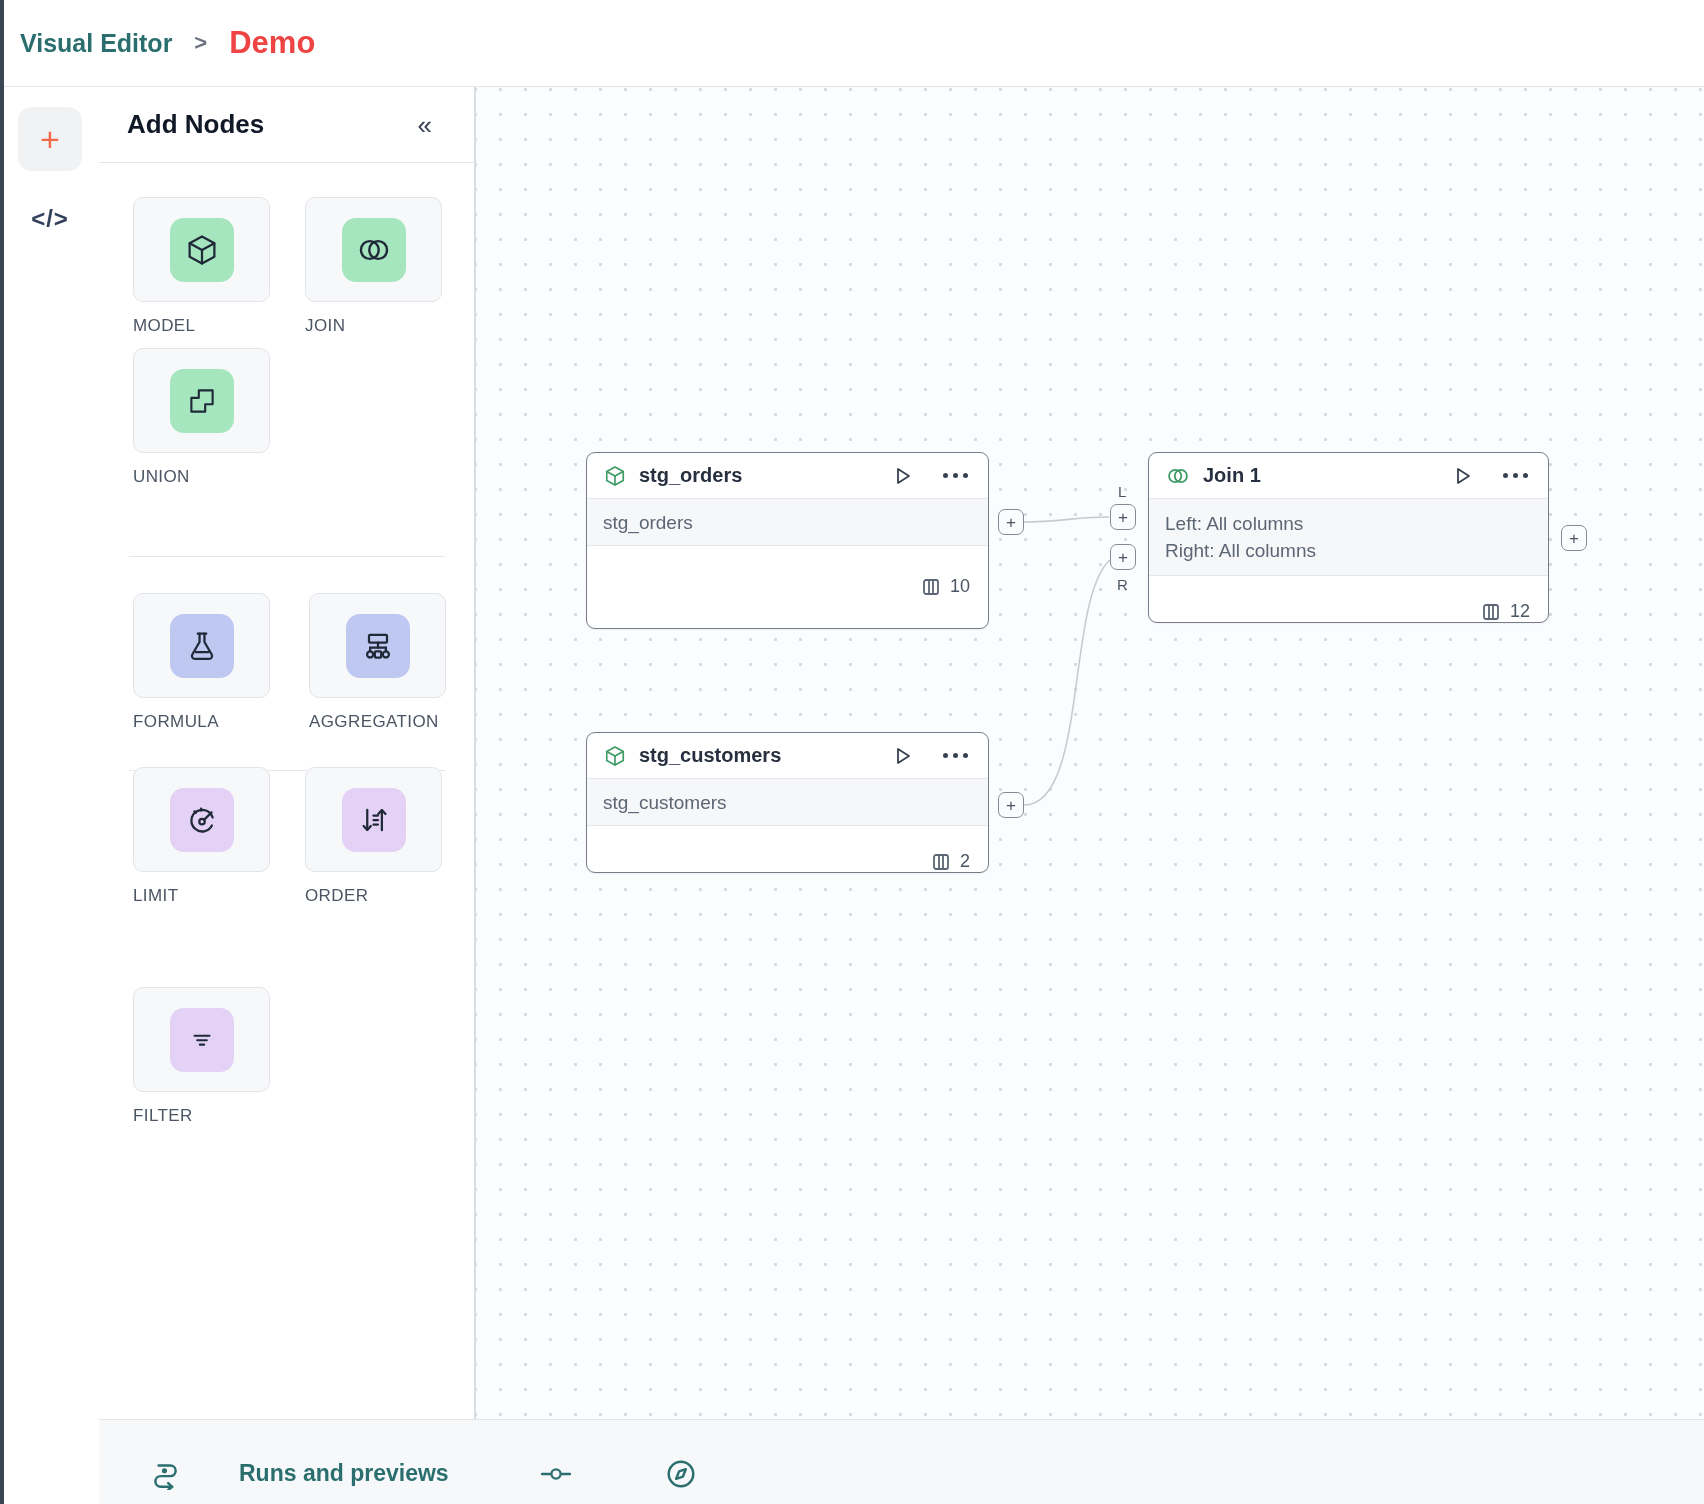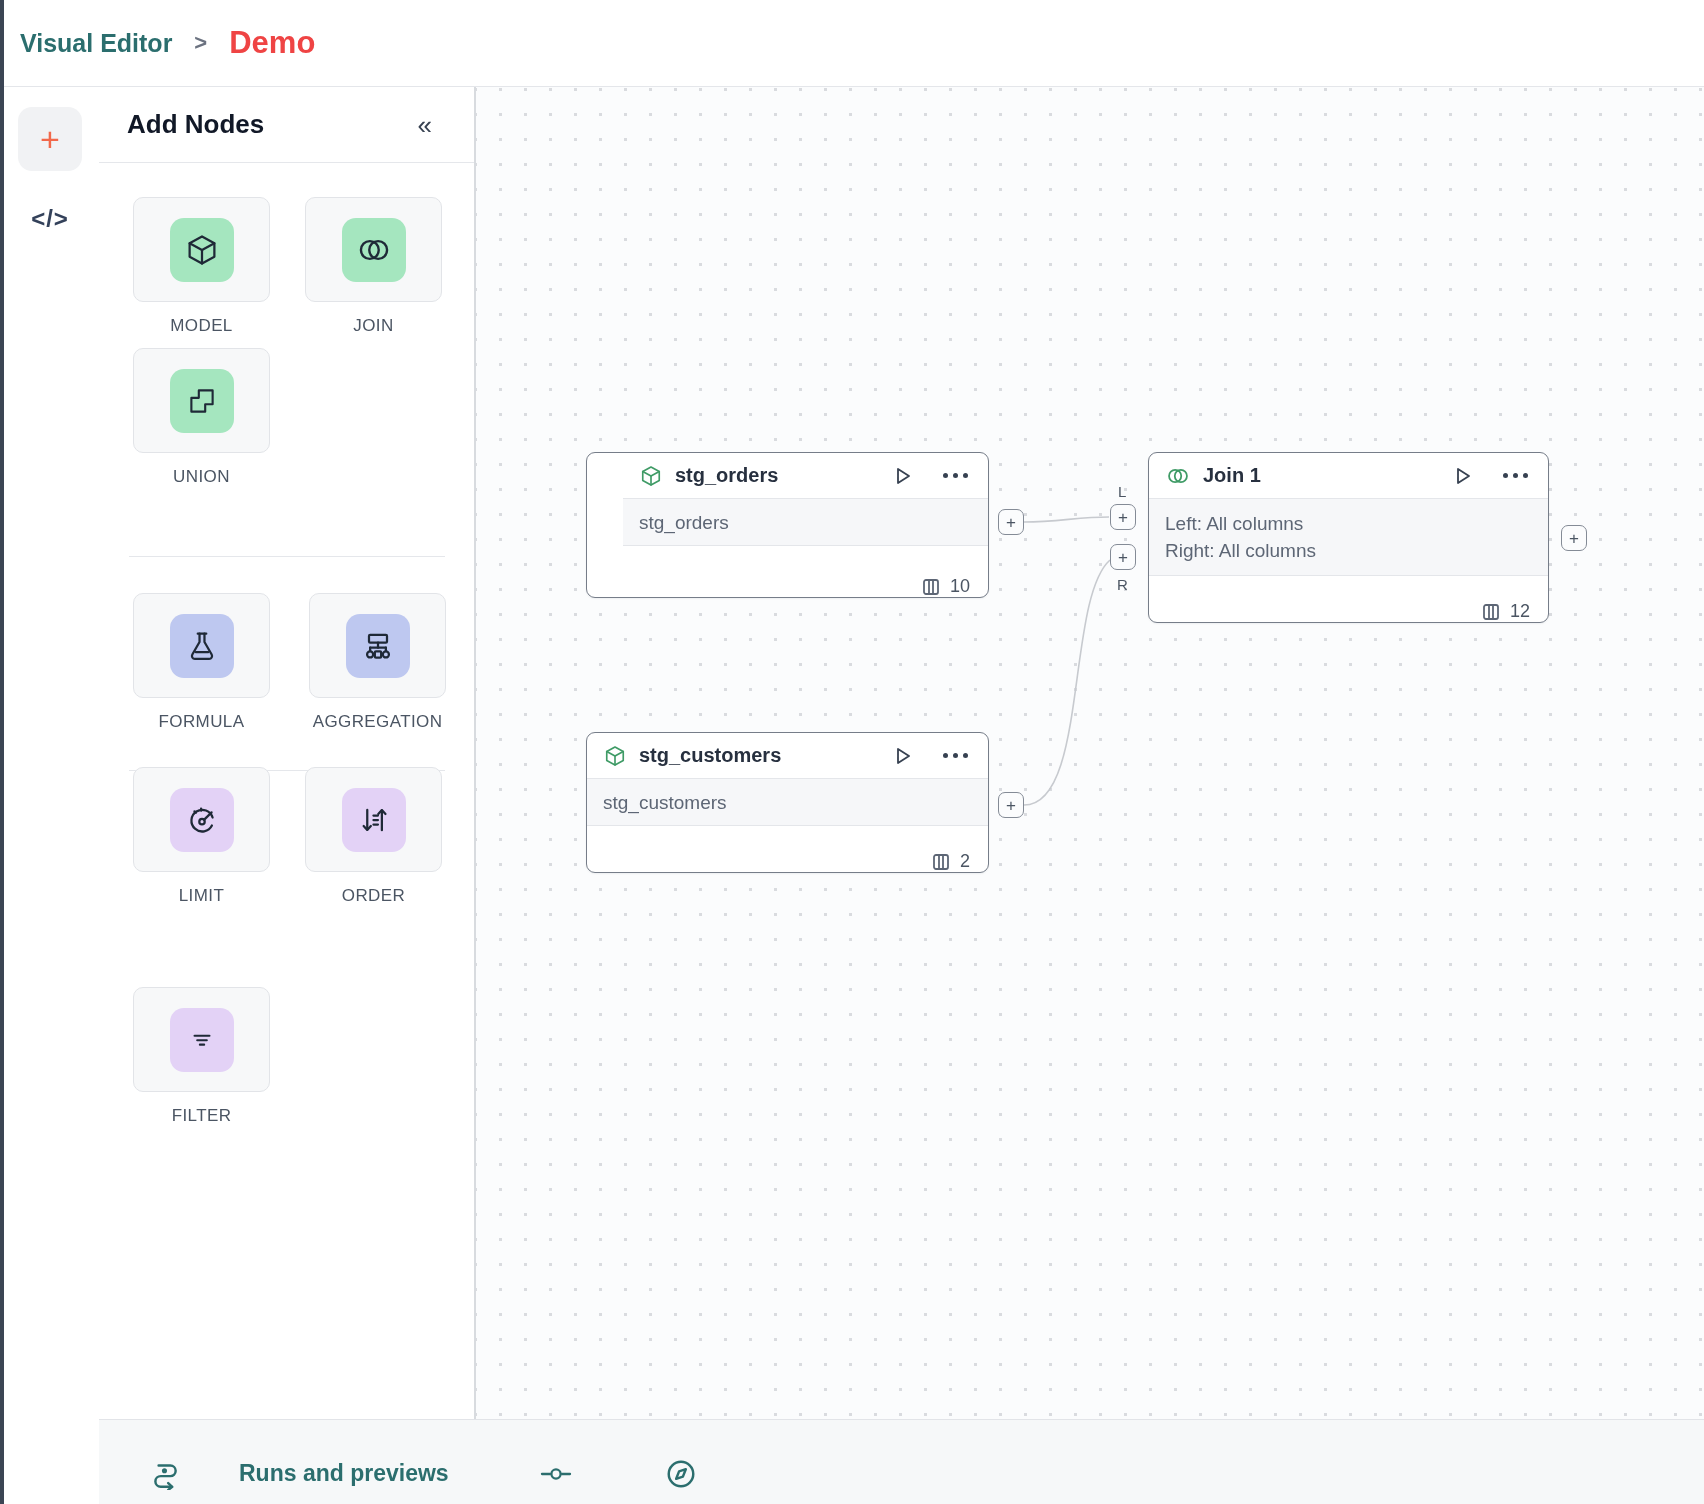--- a/index.html
+++ b/index.html
@@ -20,21 +20,21 @@
   .rail-add-btn { position:absolute; left:14px; top:20px; width:64px; height:64px; background:#f1f2f4; border-radius:14px; display:flex; align-items:center; justify-content:center; color:#f2684a; font-size:34px; font-weight:400; cursor:pointer; }
   .rail-code-btn { position:absolute; left:8px; top:112px; width:76px; height:40px; display:flex; align-items:center; justify-content:center; color:#33415a; font-size:24px; font-weight:bold; letter-spacing:1px; cursor:pointer; }
 
   
   .panel { position:absolute; left:99px; top:87px; width:377px; height:1332px; background:#ffffff; border-right:2px solid #d8dbdf; }
   .panel-header { height:76px; border-bottom:1px solid #e5e7eb; display:flex; align-items:center; justify-content:space-between; padding:0 42px 0 28px; }
   .panel-title { font-size:26px; font-weight:bold; color:#111827; }
   .collapse { font-size:26px; color:#374151; cursor:pointer; line-height:1; }
 
   .pal-row { position:absolute; left:34px; display:flex; gap:35px; }
-  .pal-cell { width:137px; display:flex; flex-direction:column; align-items:center; }
+  .pal-cell { width:137px; display:flex; flex-direction:column; }
   .pal-card { width:137px; height:105px; background:#f7f8f9; border:1px solid #e2e4e8; border-radius:10px; display:flex; align-items:center; justify-content:center; cursor:pointer; }
   .pal-chip { width:64px; height:64px; border-radius:14px; display:flex; align-items:center; justify-content:center; }
   .chip-green { background:#a5e6bf; }
   .chip-blue { background:#bec8f0; }
   .chip-purple { background:#e3d2f6; }
   .pal-label { margin-top:14px; font-size:17px; color:#4b5563; letter-spacing:0.4px; }
   .pal-sep { position:absolute; left:30px; width:316px; height:1px; background:#e5e7eb; }
   .pal-icon { stroke:#1f2937; fill:none; stroke-width:2; stroke-linecap:round; stroke-linejoin:round; }
 
   
@@ -217,21 +217,21 @@
       </div>
     </div>
   </div>
 
   <div class="canvas">
     <svg class="edges" width="1228" height="1332" viewBox="0 0 1228 1332">
       <path d="M 548 435 C 582 435 602 430 633 430" stroke="#c7cacf" stroke-width="1.6" fill="none"></path>
       <path d="M 548 718 C 612 718 590 512 634 473" stroke="#c7cacf" stroke-width="1.6" fill="none"></path>
     </svg>
 
-    <div class="node" style="left:110px; top:365px; width:403px; height:146px;padding-left:36px;">
+    <div class="node" style="left:110px; top:365px; width:403px; height:177px;">
       <div class="node-header">
         <svg class="hdr-icon" width="24" height="24" viewBox="0 0 32 32">
           <path d="M16 4 L27 10 V22 L16 28 L5 22 V10 Z"></path>
             <path d="M5 10 L16 16 L27 10"></path>
             <path d="M16 16 V28"></path>
         </svg>
         <span class="node-title">stg_orders</span>
         <span class="node-sp"></span>
         <span class="node-play">
           <svg width="24" height="24" viewBox="0 0 24 24">

